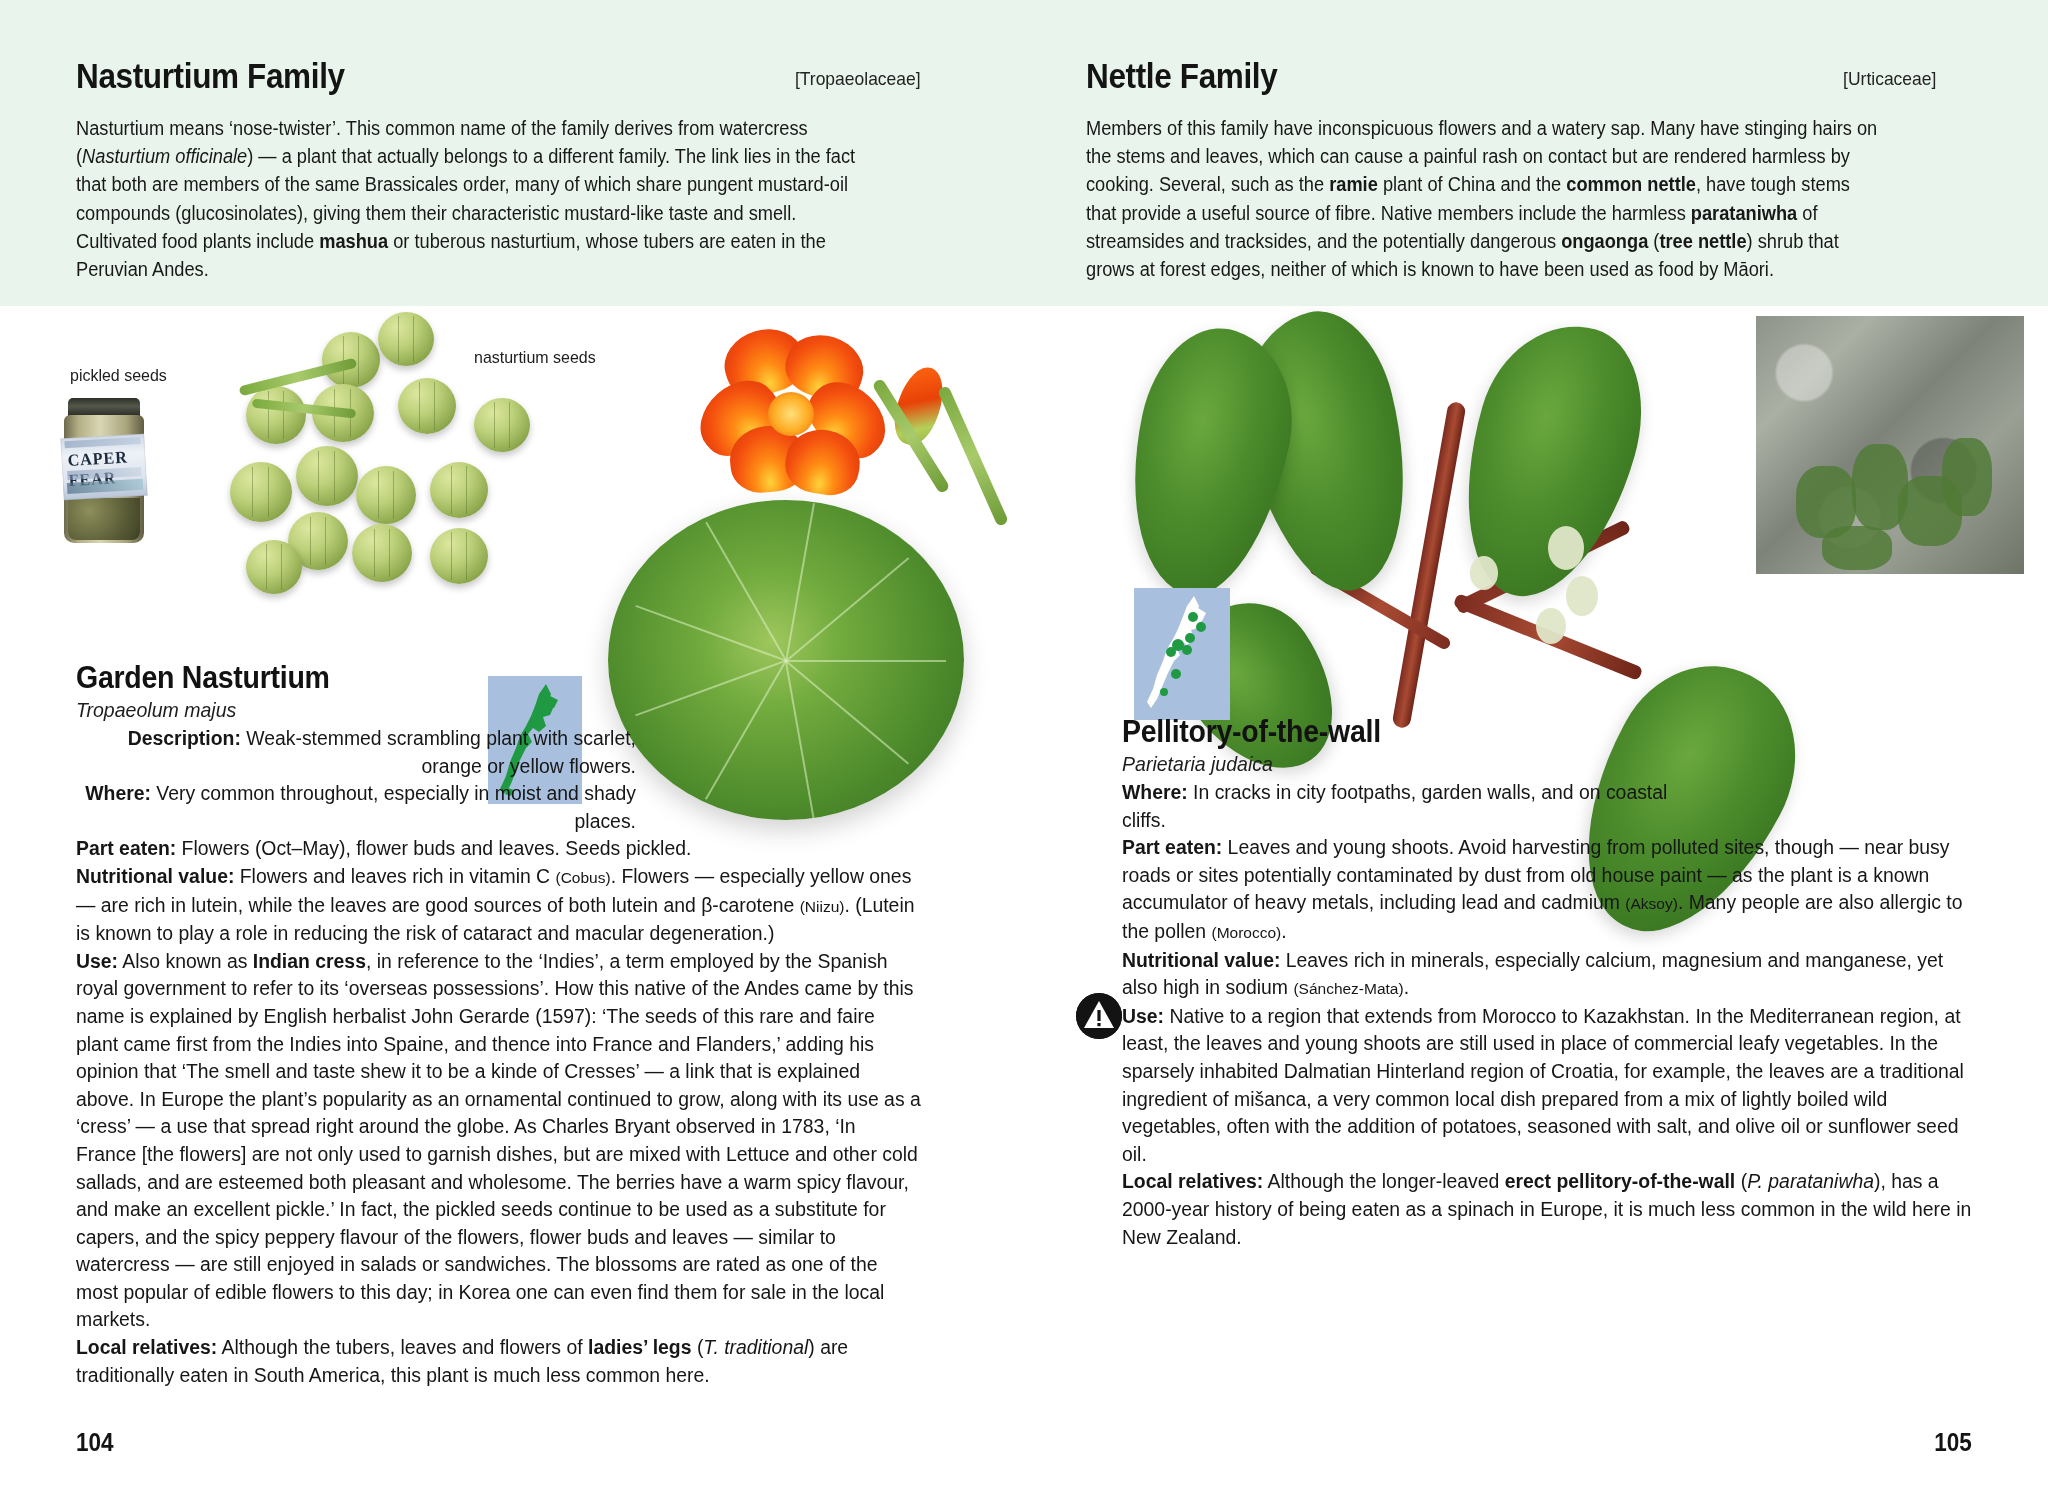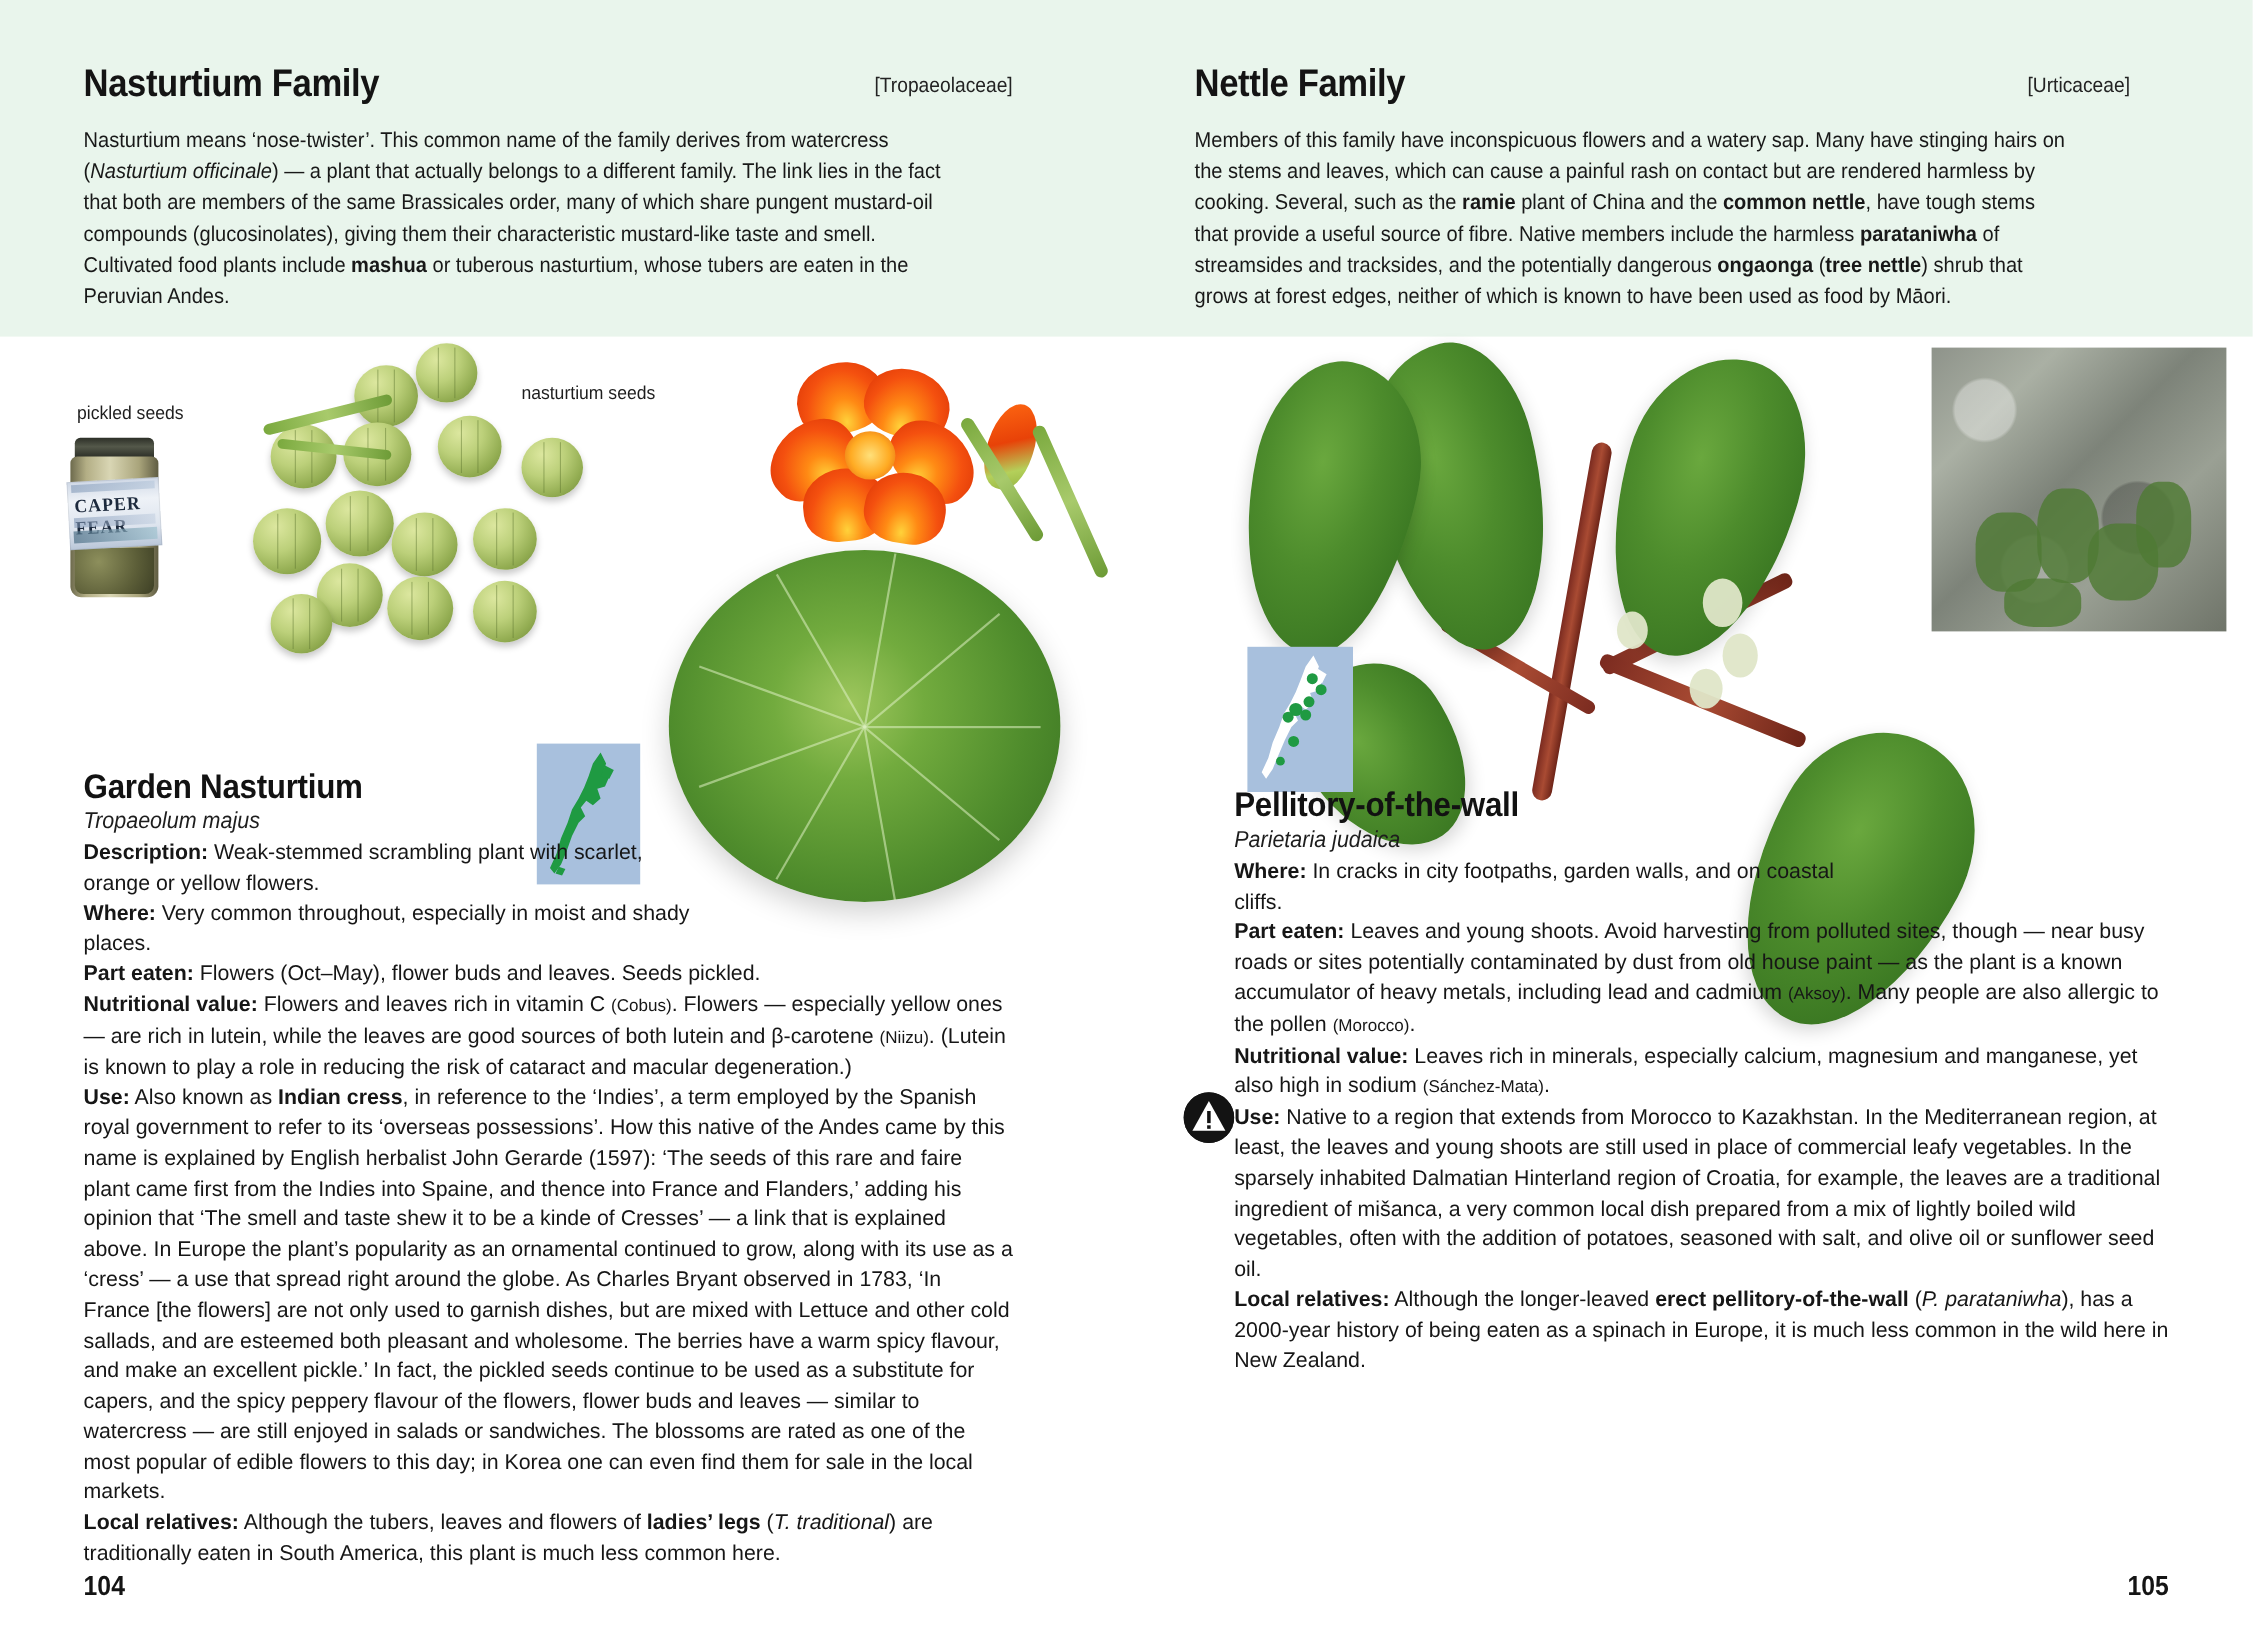--- a/index.html
+++ b/index.html
@@ -255,25 +255,25 @@
     <svg viewBox="0 0 94 128">
       <path fill="#1f9a42" d="M58 8 L63 18 L60 27 L66 30 L62 39 L55 41 L58 50 L51 56 L45 52 L40 58
                L44 66 L38 72 L32 84 L27 98 L22 110 L16 118 L12 113 L18 100 L22 86 L28 72 L32 60
                L38 50 L43 40 L47 30 L51 18 Z"></path>
       <path fill="#1f9a42" d="M62 20 L70 24 L66 32 L58 30 Z"></path>
       <path fill="#1f9a42" d="M20 112 L26 114 L23 120 L17 118 Z"></path>
     </svg>
   </div>
 
   <div class="col left" style="top:660px;">
-    <div style="width:560px;margin-top:37px;">
+    <div style="width:560px;">
       <div class="sp-name">Garden Nasturtium</div>
       <div class="sp-latin">Tropaeolum majus</div>
     </div>
-    <div class="sp-text" style="width:560px;">
+    <div class="sp-text" style="width:560px;text-align:right;">
       <p><b>Description:</b> Weak-stemmed scrambling plant with scarlet, orange or yellow flowers.</p>
       <p><b>Where:</b> Very common throughout, especially in moist and shady places.</p>
     </div>
     <div class="sp-text" style="width:845px;">
       <p><b>Part eaten:</b> Flowers (Oct–May), flower buds and leaves. Seeds pickled.</p>
       <p><b>Nutritional value:</b> Flowers and leaves rich in vitamin C <span class="cite">(Cobus)</span>. Flowers — especially yellow ones — are rich in lutein, while the leaves are good sources of both lutein and β-carotene <span class="cite">(Niizu)</span>. (Lutein is known to play a role in reducing the risk of cataract and macular degeneration.)</p>
       <p><b>Use:</b> Also known as <b>Indian cress</b>, in reference to the ‘Indies’, a term employed by the Spanish royal government to refer to its ‘overseas possessions’. How this native of the Andes came by this name is explained by English herbalist John Gerarde (1597): ‘The seeds of this rare and faire plant came first from the Indies into Spaine, and thence into France and Flanders,’ adding his opinion that ‘The smell and taste shew it to be a kinde of Cresses’ — a link that is explained above. In Europe the plant’s popularity as an ornamental continued to grow, along with its use as a ‘cress’ — a use that spread right around the globe. As Charles Bryant observed in 1783, ‘In France [the flowers] are not only used to garnish dishes, but are mixed with Lettuce and other cold sallads, and are esteemed both pleasant and wholesome. The berries have a warm spicy flavour, and make an excellent pickle.’ In fact, the pickled seeds continue to be used as a substitute for capers, and the spicy peppery flavour of the flowers, flower buds and leaves — similar to watercress — are still enjoyed in salads or sandwiches. The blossoms are rated as one of the most popular of edible flowers to this day; in Korea one can even find them for sale in the local markets.</p>
       <p><b>Local relatives:</b> Although the tubers, leaves and flowers of <b>ladies’ legs</b> (<i>T. traditional</i>) are traditionally eaten in South America, this plant is much less common here.</p>
     </div>
   </div>

